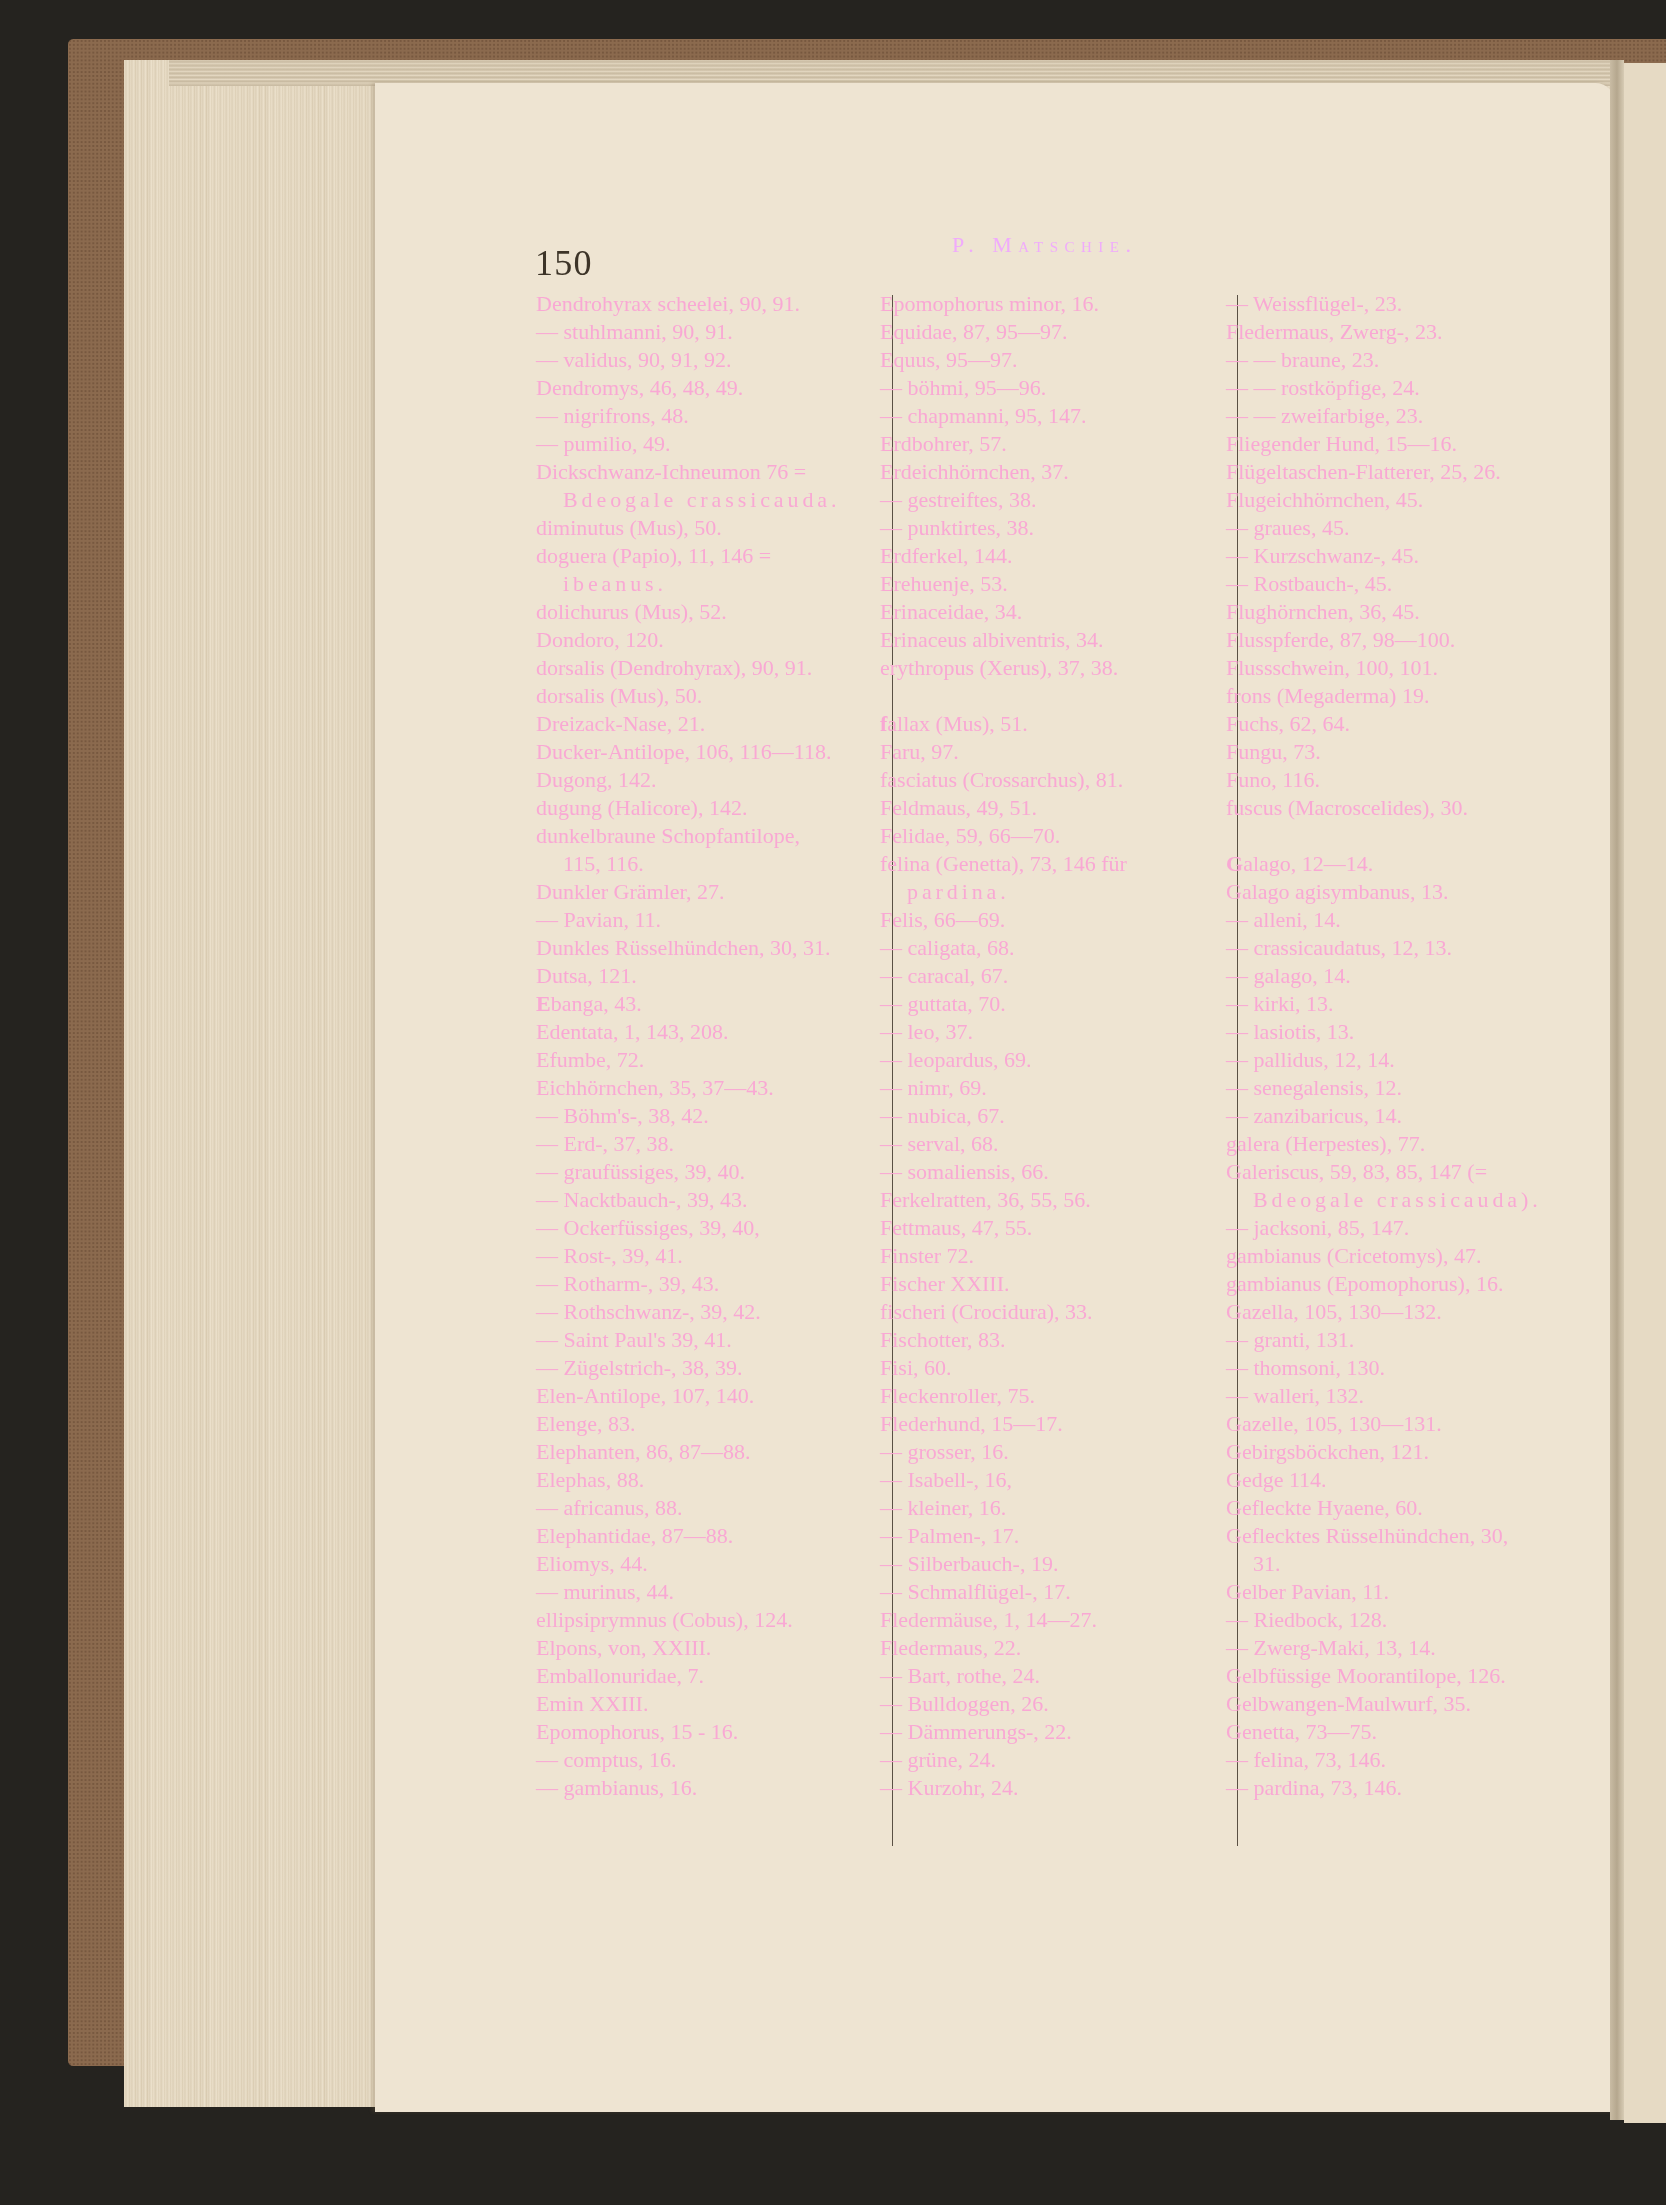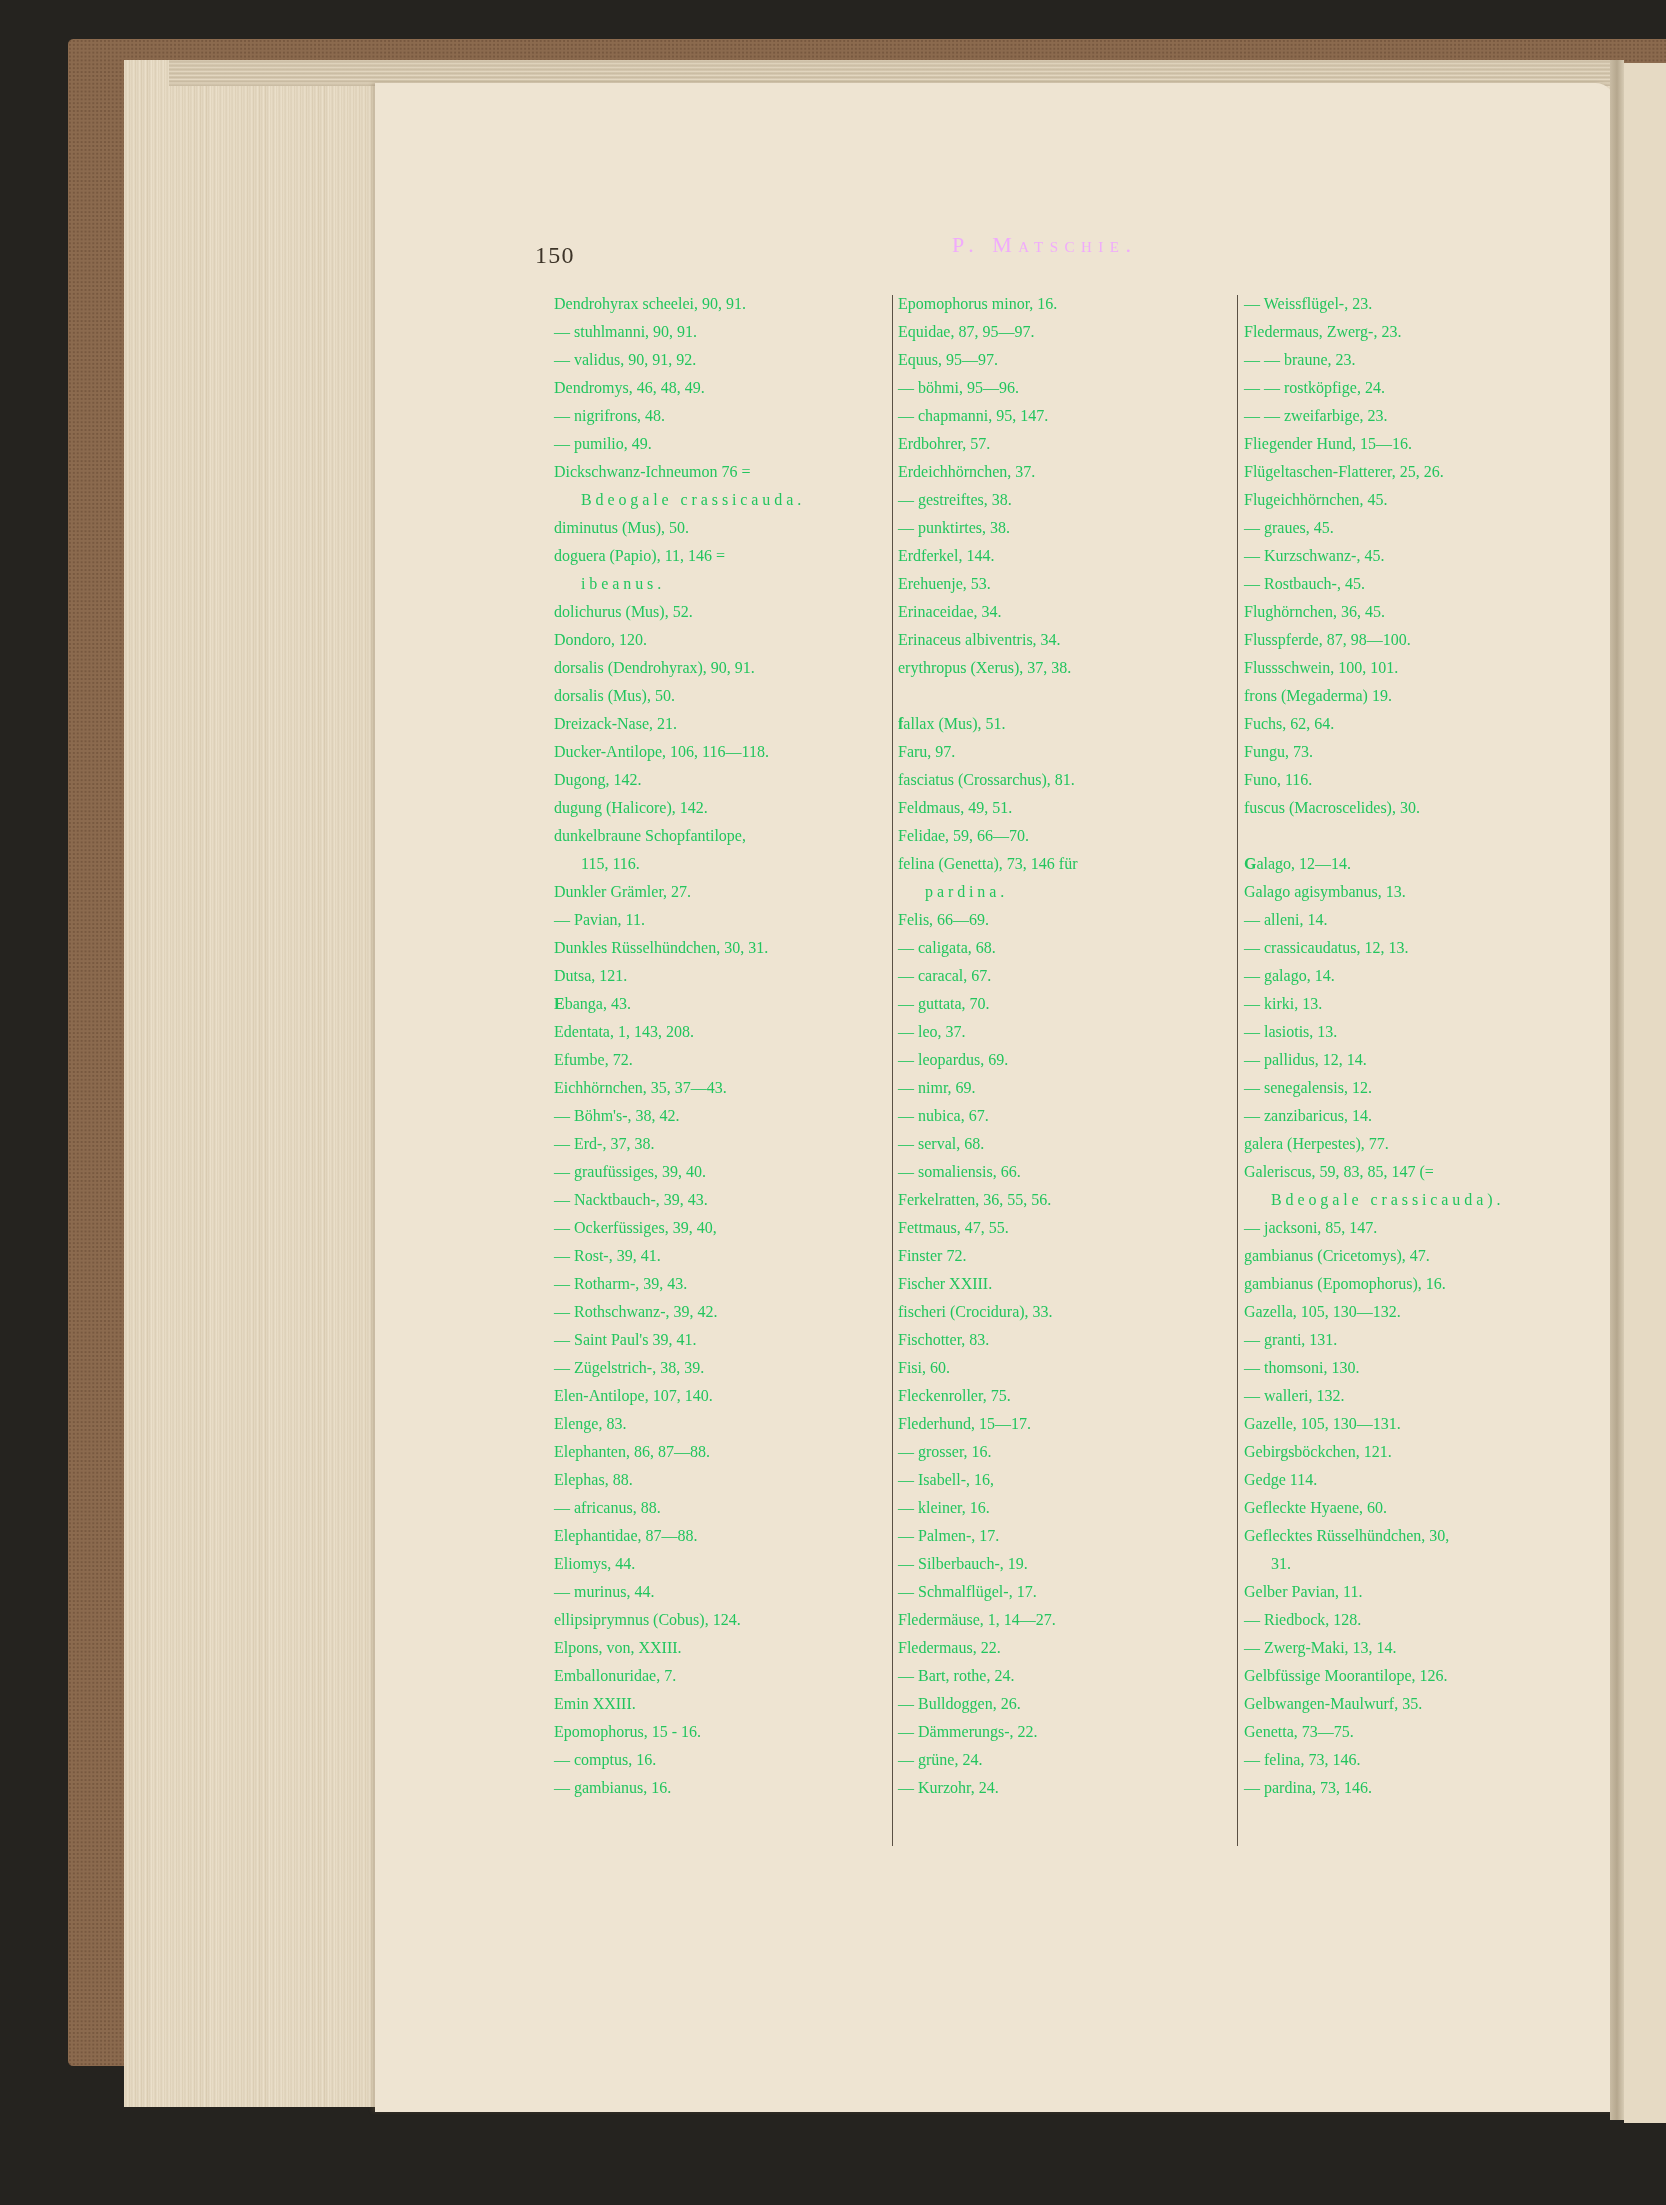--- a/index.html
+++ b/index.html
@@ -30,29 +30,29 @@
   }
   .gutter {
     position: absolute; left: 1610px; top: 60px; width: 14.3px; height: 2060px;
     background: linear-gradient(90deg, #c9bca4, #b5a78e, #d7cbb4);
   }
   .next-page {
     position: absolute; left: 1624px; top: 63px; width: 42px; height: 2060px;
     background: #e6dac4;
   }
   .page-number {
-    position: absolute; left: 535px; top: 242px; font-size: 24px; letter-spacing: 1.3px; color: #3d3428;
+    position: absolute; left: 535px; top: 242px; font-size: 36px; letter-spacing: 1.3px; color: #3d3428;
   }
   .author {
     position: absolute; left: 952px; top: 232px; font-size: 22px; letter-spacing: 6.5px; color: #f0abfc;
     font-variant: small-caps;
   }
   .col {
-    position: absolute; top: 290px; color: #22c55e;
-    font-size: 16px; line-height: 28px; margin-left: 18px;
+    position: absolute; top: 290px; color: #f9a8d4;
+    font-size: 22px; line-height: 28px;
   }
   .col1 { left: 536px; width: 339px; }
   .col2 { left: 880px; width: 339px; }
   .col3 { left: 1226px; width: 352px; }
   .rule {
     position: absolute; width: 1.3px; background: #5a5044;
   }
   .rule1 { left: 892px; top: 295px; height: 1551px; }
   .rule2 { left: 1237px; top: 295px; height: 1551px; }
   .entry { white-space: nowrap; }

